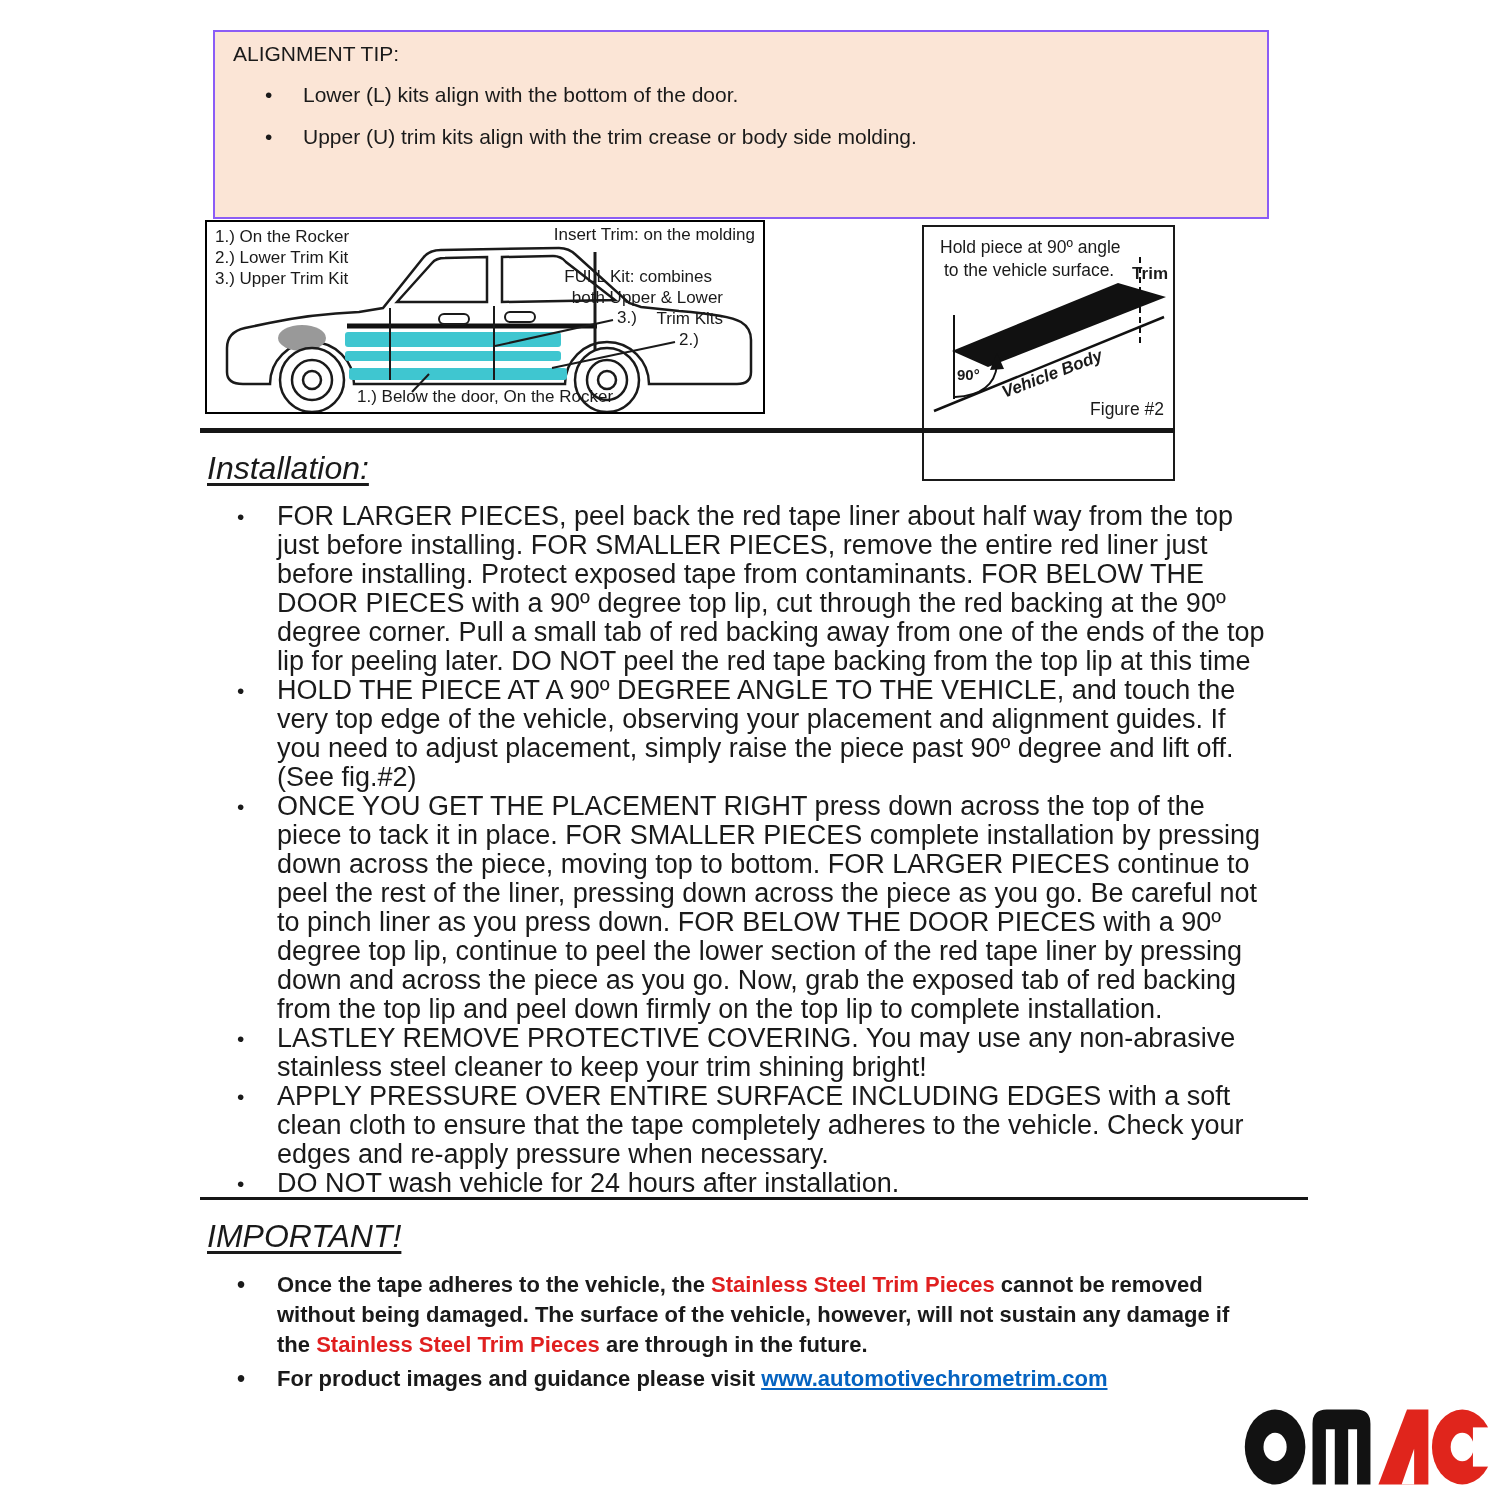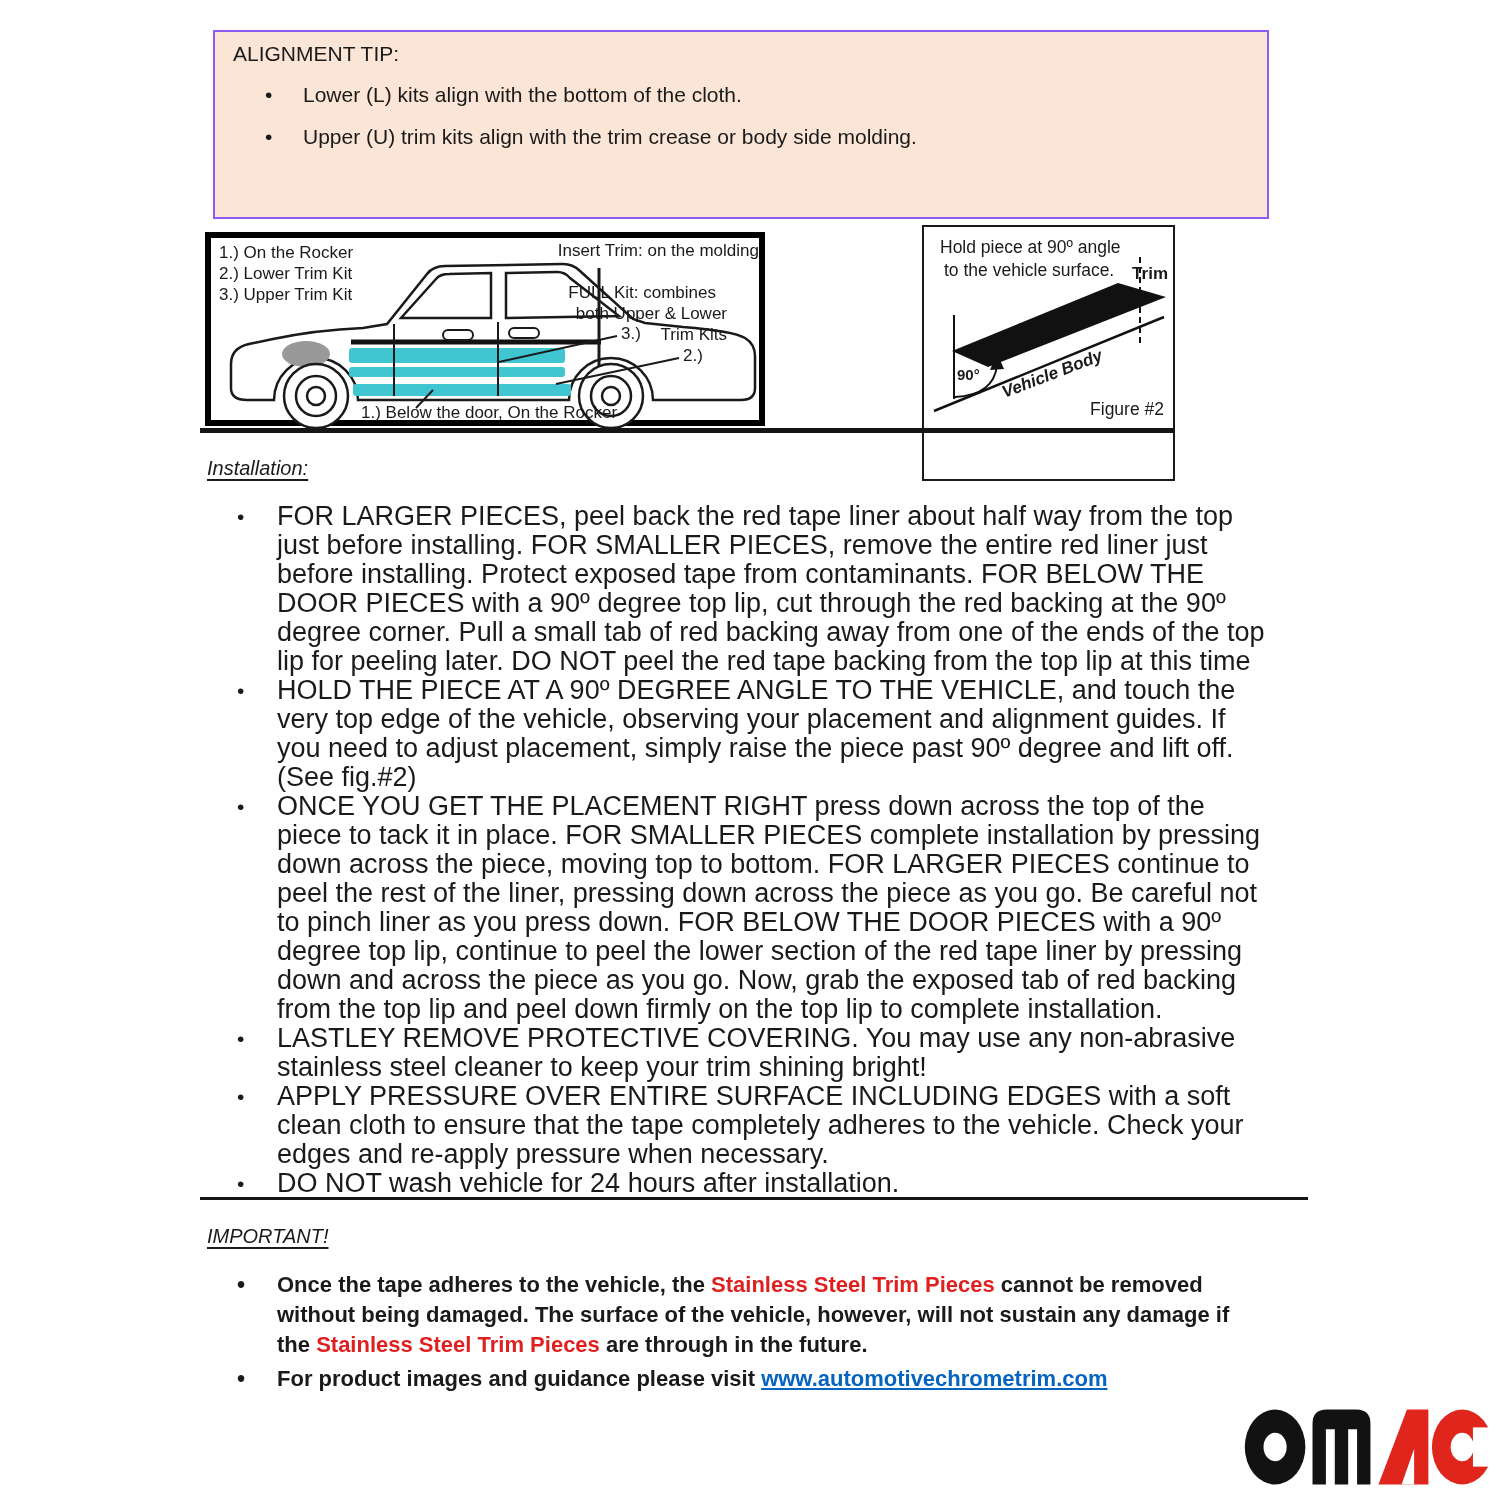--- a/index.html
+++ b/index.html
@@ -15,27 +15,27 @@
     background:#fbe5d6;border:2px solid #8b5cf6;padding:9px 18px;
   }
   .tip-title{font-size:21px;line-height:26px;}
   .tip-list{list-style:none;margin:15px 0 0 30px;padding:0;}
   .tip-list li{
     position:relative;padding-left:40px;font-size:21px;line-height:26px;margin-bottom:16px;
   }
   .tip-list li::before{content:"\2022";position:absolute;left:2px;top:0;font-size:21px;}
 
   
-  .fig-car{left:205px;top:232px;width:560px;height:194px;box-sizing:border-box;border:6px solid #000000;background:#fff;}
+  .fig-car{left:205px;top:220px;width:560px;height:194px;box-sizing:border-box;border:2px solid #000000;background:#fff;}
   .fig-two{left:922px;top:225px;width:253px;height:256px;box-sizing:border-box;border:2px solid #1a1a1a;background:#fff;}
   .figures-rule{left:200px;top:428px;width:975px;height:5px;background:#161616;}
 
   
   .sec-heading{
-    font-size:20px;font-style:italic;text-decoration:underline;
+    font-size:32px;font-style:italic;text-decoration:underline;
     text-underline-offset:4px;line-height:32px;
   }
   .h-install{left:207px;top:452px;}
   .h-important{left:207px;top:1220px;}
 
   
   .install-list{left:207px;top:502px;width:1060px;list-style:none;margin:0;padding:0;}
   .install-list li{position:relative;padding-left:70px;font-size:27px;line-height:29px;}
   .install-list li::before{content:"\2022";position:absolute;left:30px;top:0;font-size:21px;}
 
@@ -58,21 +58,21 @@
   svg text{font-family:"Liberation Sans", sans-serif;fill:#1a1a1a;}
 </style>
 </head>
 <body>
 
 <div id="doc">
 
   <div class="abs tip-box">
     <div class="tip-title">ALIGNMENT TIP:</div>
     <ul class="tip-list">
-      <li>Lower (L) kits align with the bottom of the cloth.</li>
+      <li>Lower (L) kits align with the bottom of the door.</li>
       <li>Upper (U) trim kits align with the trim crease or body side molding.</li>
     </ul>
   </div>
 
   <div class="abs fig-car">
     <svg width="556" height="190" viewBox="0 0 556 190">
 
       <path d="M20 150 L20 126 Q20 110 38 106 L62 101 Q105 92 152 90 L176 86 L216 36 Q222 28 234 28 L352 26 Q362 26 369 33 L422 81 L434 85 L472 89 Q522 93 534 100 Q544 106 544 118 L544 150 Q544 162 530 162 L442 162 A41 41 0 0 0 358 162 L147 162 A42 42 0 0 0 63 162 L36 162 Q20 162 20 150 Z" fill="#ffffff" stroke="#1a1a1a" stroke-width="2.5"></path>
 
       <path d="M190 80 L225 41 Q229 36 238 36 L280 35 L280 80 Z" fill="#ffffff" stroke="#1a1a1a" stroke-width="2.5"></path>

